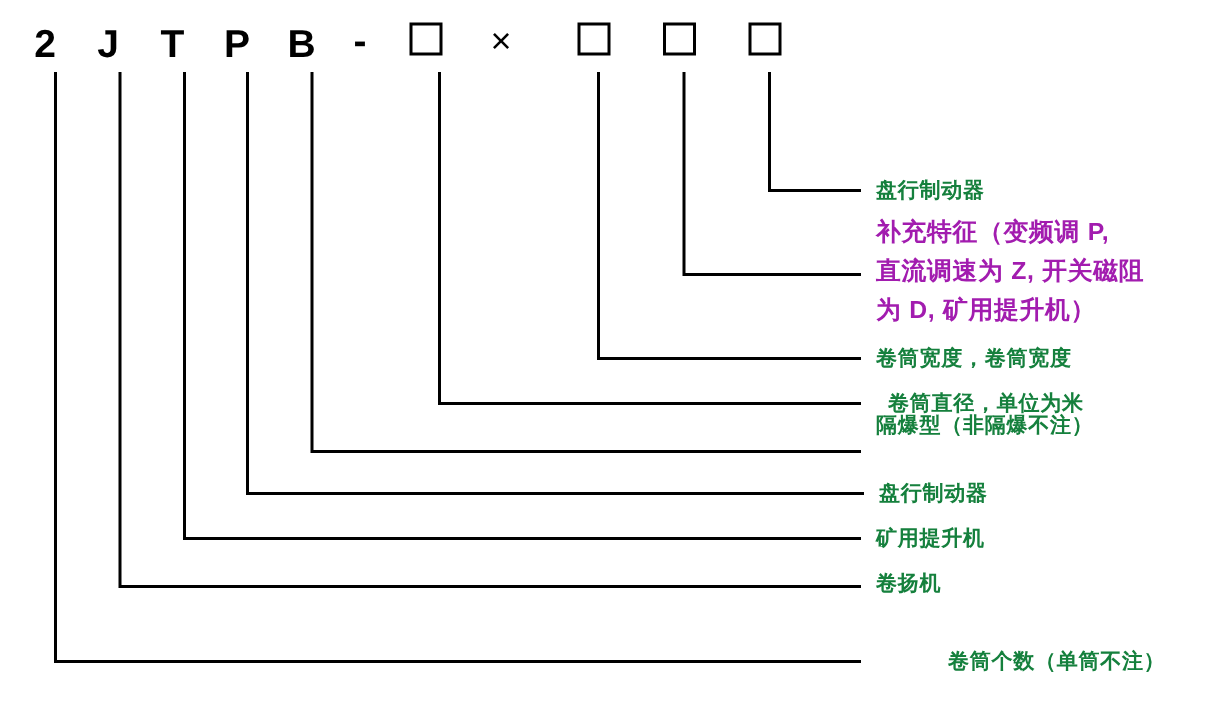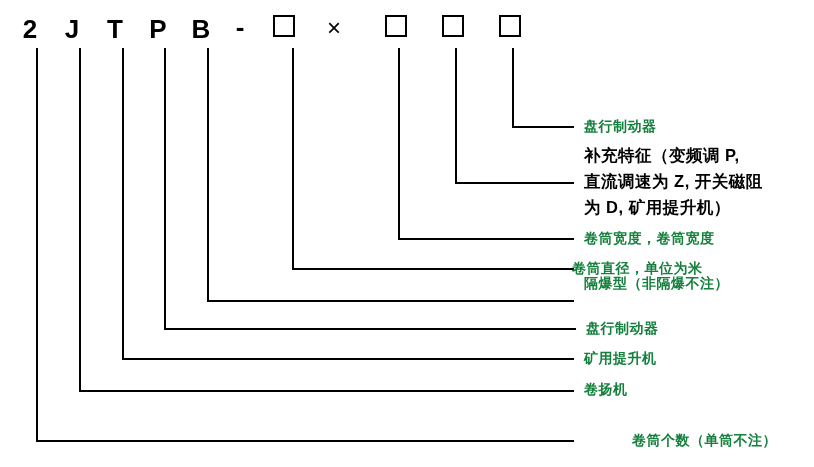--- a/index.html
+++ b/index.html
@@ -64,21 +64,21 @@
     font-weight: bold;
     color: #15803d;
     white-space: nowrap;
     line-height: 26px;
     letter-spacing: 0.5px;
   }
   .label-multi {
     position: absolute;
     font-size: 16.5px;
     font-weight: bold;
-    color: #000000;
+    color: #a21caf;
     line-height: 26px;
     letter-spacing: 0.5px;
     width: 230px;
   }
 </style>
 </head>
 <body>
 
 <div id="stage">
 
@@ -125,21 +125,21 @@
   <div class="label" style="left:584px; top:113px;">盘行制动器</div>
 
   <div class="label-multi" style="left:584px; top:142px;">
     <div>补充特征（变频调 P,</div>
     <div>直流调速为 Z, 开关磁阻</div>
     <div>为 D, 矿用提升机）</div>
   </div>
 
   <div class="label" style="left:584px; top:225px;">卷筒宽度，卷筒宽度</div>
 
-  <div class="label" style="left:572px; top:255px;text-align:center;">卷筒直径，单位为米</div>
+  <div class="label" style="left:592px; top:255px;text-align:center;">卷筒直径，单位为米</div>
 
   <div class="label" style="left:584px; top:270px;">隔爆型（非隔爆不注）</div>
 
   <div class="label" style="left:586px; top:315px;">盘行制动器</div>
 
   <div class="label" style="left:584px; top:345px;">矿用提升机</div>
 
   <div class="label" style="left:584px; top:377px;font-family:Liberation Mono, monospace;">卷扬机</div>
 
   <div class="label" style="left:584px; top:427px;margin-left:48px;">卷筒个数（单筒不注）</div>

